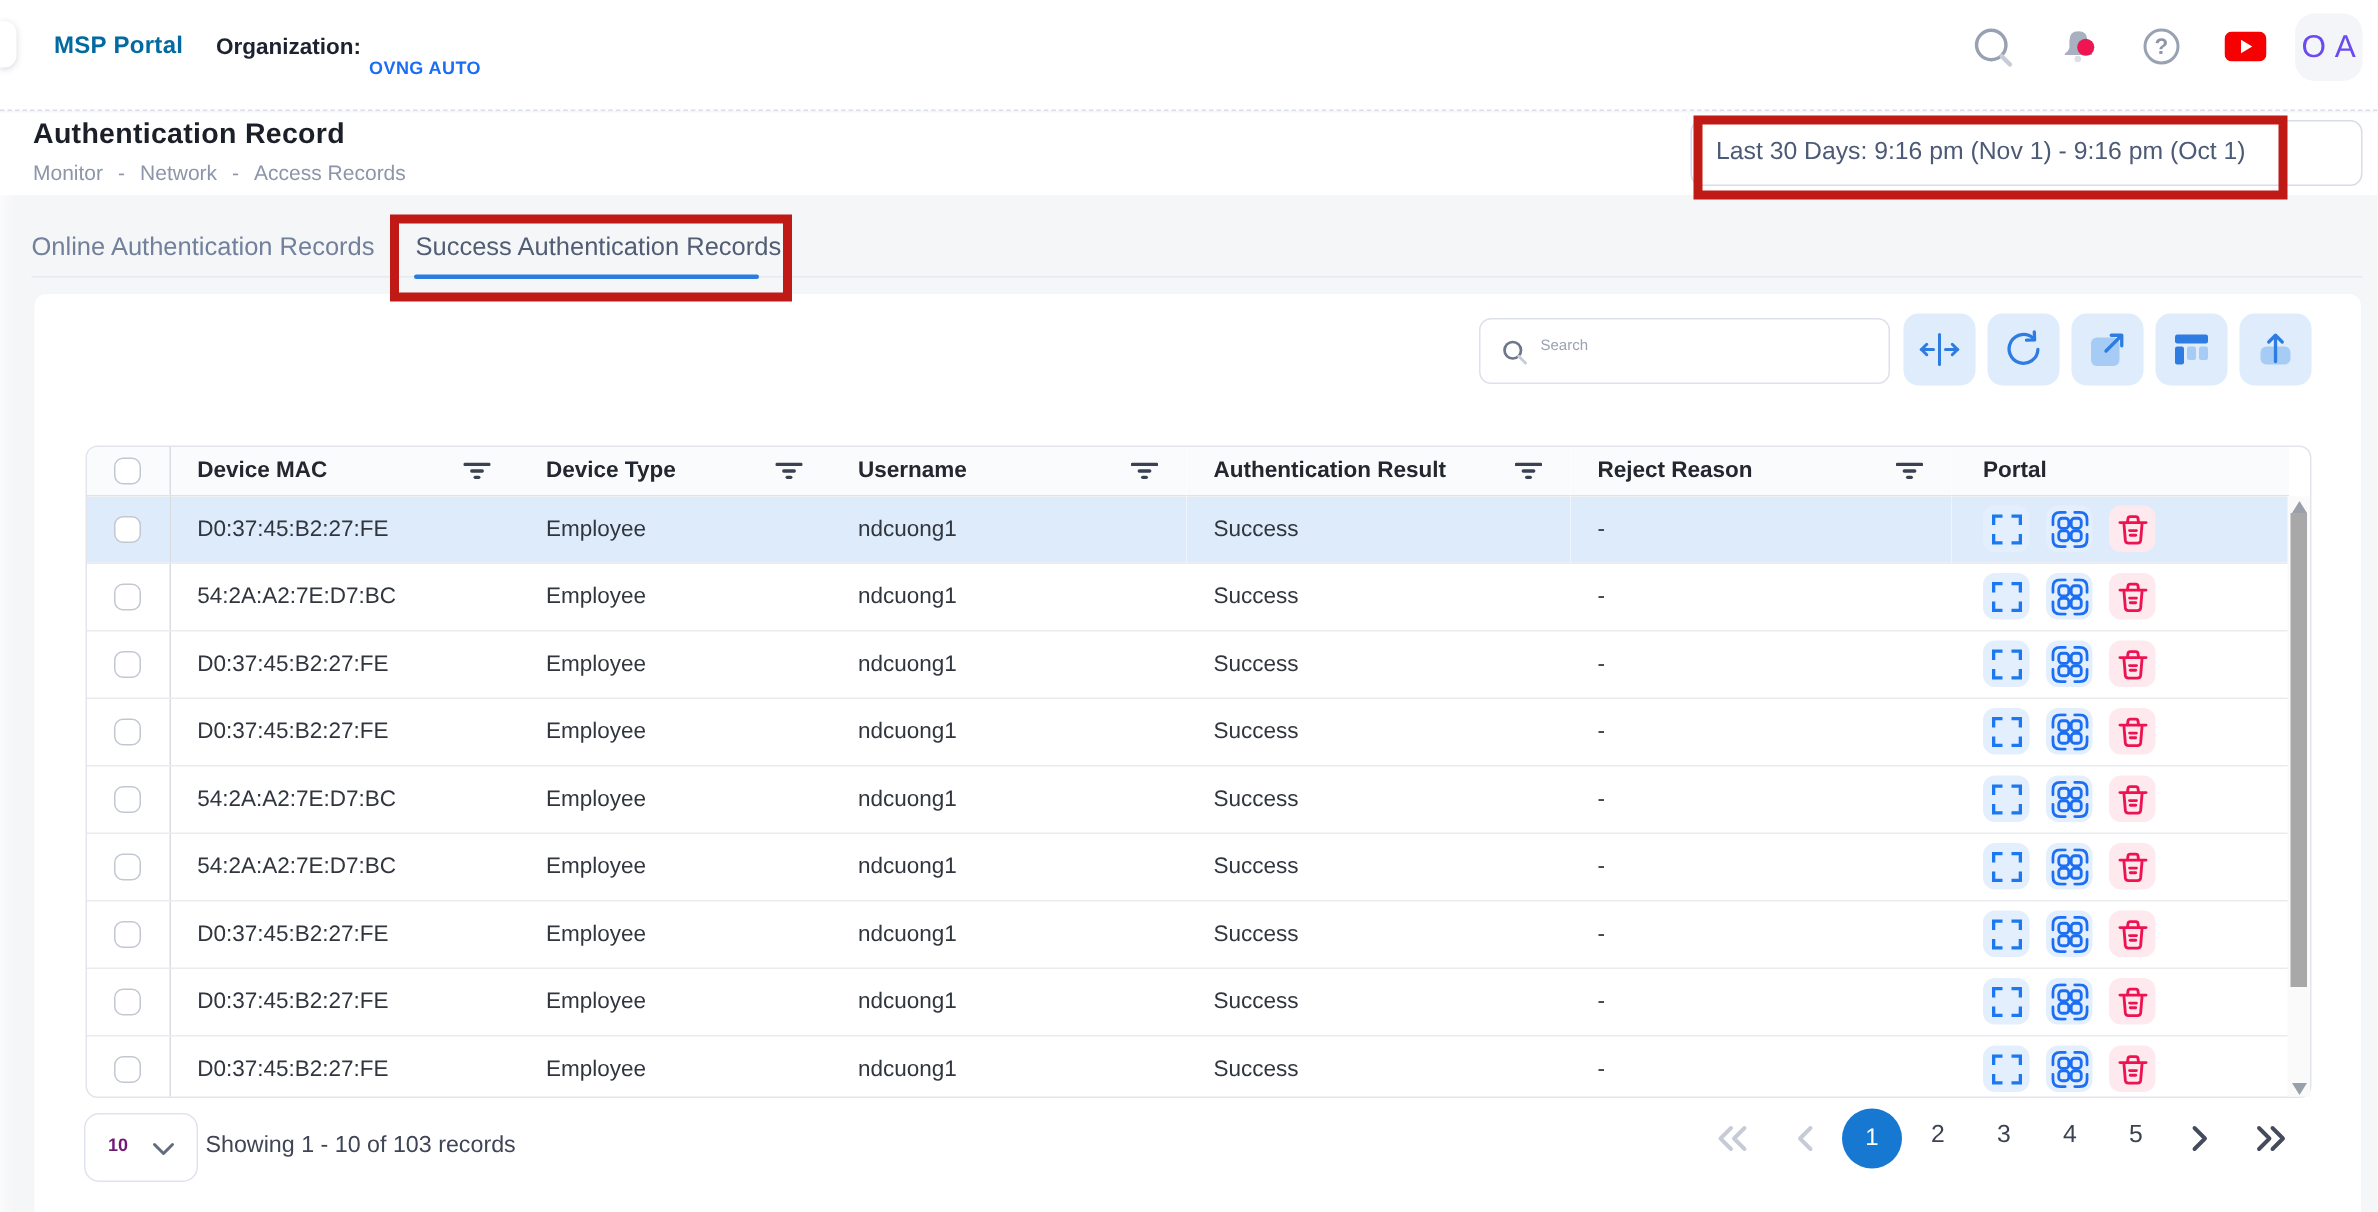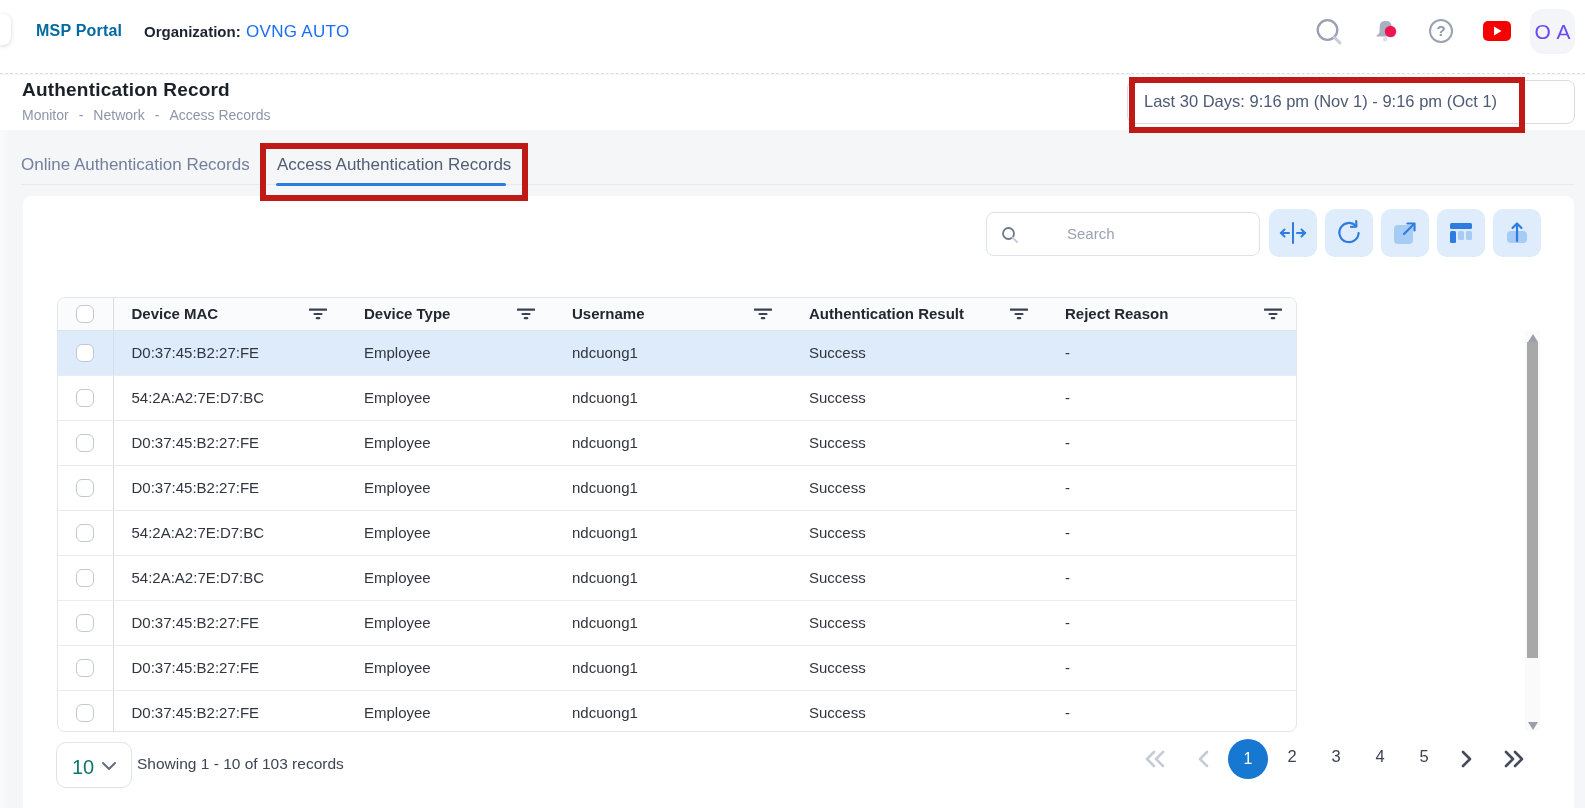--- a/index.html
+++ b/index.html
@@ -6,21 +6,21 @@
   html,body { width:1585px; height:808px; overflow:hidden; }
   body { font-family:"Liberation Sans", sans-serif; background:#f5f6f8; position:relative; }
   .abs { position:absolute; }
 
   
   #topbar { position:absolute; left:0; top:0; width:1585px; height:74px; background:#fff; border-bottom:1px dashed #d9dde7; }
   #titlebar { position:absolute; left:0; top:75px; width:1585px; height:55px; background:#fff; }
   #notch { position:absolute; left:0; top:14px; width:11px; height:31px; background:#fff; border-radius:0 8px 8px 0; box-shadow:0 1px 4px rgba(80,90,120,.25); z-index:5;}
   #msp { position:absolute; left:36px; top:22px; font-size:16px; font-weight:bold; color:#0369a1; letter-spacing:.2px; }
   #orglabel { position:absolute; left:144px; top:23px; font-size:15px; font-weight:bold; color:#1c2230; }
-  #orgname { position:absolute; left:246px; top:22px; font-size:17px; font-weight:normal; color:#1a6ef5; letter-spacing:.3px; }
+  #orgname { position:absolute; left:246px; top:38px; font-size:12px; font-weight:bold; color:#1a6ef5; letter-spacing:.3px; }
 
   #pagetitle { position:absolute; left:22px; top:79px; font-size:19px; font-weight:bold; color:#1b2028; letter-spacing:.2px; }
   #breadcrumb { position:absolute; left:22px; top:107px; font-size:14px; color:#8d95a8; }
   #breadcrumb .sep { display:inline-block; margin:0 10px; }
   #datesel { position:absolute; left:1127px; top:80px; width:448px; height:44px; background:#fff; border:1px solid #d7dce9; border-radius:8px; }
   #datesel span { position:absolute; left:16px; top:11px; font-size:16.5px; color:#4d5a75; }
 
   .redbox { position:absolute; border:6px solid #bf1a15; background:transparent; z-index:30; }
   #redbox1 { left:1129px; top:77px; width:396px; height:56px; }
   #redbox2 { left:260px; top:143px; width:268px; height:58px; }
@@ -34,47 +34,47 @@
   #tab1 { left:21px; color:#72809c; }
   #tab2 { left:277px; color:#515d73; }
   #tabline { position:absolute; left:21px; top:184px; width:1554px; height:1px; background:#e8eaf0; }
   #tabactive { position:absolute; left:276px; top:183px; width:230px; height:3px; background:#2b7be0; border-radius:2px; }
 
   
   #card { position:absolute; left:23px; top:196px; width:1551px; height:612px; background:#fff; border-radius:8px 8px 0 0; }
 
   
   #searchbox { position:absolute; left:986px; top:212px; width:274px; height:44px; border:1px solid #dde1ec; border-radius:8px; background:#fff; }
-  #searchbox span { position:absolute; left:40px; top:12px; font-size:15px; color:#9aa2b2;margin-left:40px; }
+  #searchbox span { position:absolute; left:40px; top:12px; font-size:10px; color:#9aa2b2; }
   .tbtn { position:absolute; top:209px; width:48px; height:48px; background:#dfecfc; border-radius:10px; }
   .tbtn svg { position:absolute; left:50%; top:50%; transform:translate(-50%,-50%); }
 
   
-  #tablewrap { position:absolute; left:57px; top:297px; width:1240px; height:435px; border:1px solid #e2e5eb; border-radius:8px; background:#fff; overflow:hidden; }
+  #tablewrap { position:absolute; left:57px; top:297px; width:1484px; height:435px; border:1px solid #e2e5eb; border-radius:8px; background:#fff; overflow:hidden; }
   table { border-collapse:collapse; table-layout:fixed; width:1468px; }
   th, td { padding:0; font-size:15px; overflow:hidden; white-space:nowrap; }
   thead th { height:32px; text-align:left; font-weight:bold; color:#23272f; background:#fafbfc; border-bottom:1px solid #dfe2e7; }
   tbody td { height:45px; border-bottom:1px solid #e9ebef; color:#30353e; }
   .cbcell { border-right:1px solid #d9dce1; text-align:center; }
   tr.hl td { background:#ddebfb; }
   .thpad { padding-left:18px; display:flex; align-items:center; justify-content:space-between; padding-right:19px; }
   .tdpad { padding-left:18px; }
   .cb { display:inline-block; width:18px; height:18px; border:1.4px solid #c2c7d1; border-radius:6px; background:#fff; vertical-align:middle; }
   .actbtn { display:inline-block; width:31px; height:31px; border-radius:8px; margin-right:11px; position:relative; vertical-align:middle; }
   .actbtn svg { position:absolute; left:50%; top:50%; transform:translate(-50%,-50%); }
   .ab-blue { background:#e4effd; }
   .ab-red { background:#fde9ee; }
 
   
   #sbar { position:absolute; left:1525px; top:331px; width:15px; height:400px; background:#fafafa; }
   #sthumb { position:absolute; left:1527px; top:342px; width:11px; height:316px; background:#a8a8a8; }
 
   
   #psel { position:absolute; left:56px; top:742px; width:76px; height:46px; border:1px solid #dfe3ed; border-radius:10px; background:#fff; }
-  #psel b { position:absolute; left:15px; top:13px; font-size:20px; color:#0f766e; font-weight:normal; }
+  #psel b { position:absolute; left:15px; top:13px; font-size:12px; color:#701a75; font-weight:bold; }
   #showing { position:absolute; left:137px; top:755px; font-size:15.5px; color:#3e4554; }
   .pgnum { position:absolute; top:747px; width:26px; text-align:center; font-size:16.5px; color:#3b4252; }
   #pg1 { position:absolute; left:1228px; top:739px; width:40px; height:40px; border-radius:50%; background:#1778d2; color:#fff; font-size:16px; text-align:center; line-height:40px; }
 </style>
 </head>
 <body>
 
 <div id="topbar"></div>
 <div id="titlebar"></div>
 <div id="content"></div>
@@ -105,21 +105,21 @@
 </svg>
 <div class="abs" style="left:1530px;top:9px;width:45px;height:45px;background:#f4f5f9;border-radius:13px;text-align:center;line-height:45px;font-size:21px;color:#6b4af0;">O&nbsp;A</div>
 
 <div id="pagetitle">Authentication Record</div>
 <div id="breadcrumb">Monitor<span class="sep">-</span>Network<span class="sep">-</span>Access Records</div>
 <div id="datesel">
     <span>Last 30 Days: 9:16 pm (Nov 1) - 9:16 pm (Oct 1)</span>
   </div>
 
 <div class="tab" id="tab1">Online Authentication Records</div>
-<div class="tab" id="tab2">Access Authentication Records</div>
+<div class="tab" id="tab2">Success Authentication Records</div>
 <div id="tabline"></div>
 <div id="tabactive"></div>
 
 <div id="searchbox">
   <svg class="abs" style="left:14px;top:13px" width="18" height="18" viewBox="0 0 18 18">
     <circle cx="7.5" cy="7.5" r="5.5" fill="none" stroke="#6e7689" stroke-width="1.8"></circle>
     <line x1="11.5" y1="11.5" x2="16" y2="16" stroke="#c9cdd8" stroke-width="2" stroke-linecap="round"></line>
   </svg>
   <span>Search</span>
 </div>

